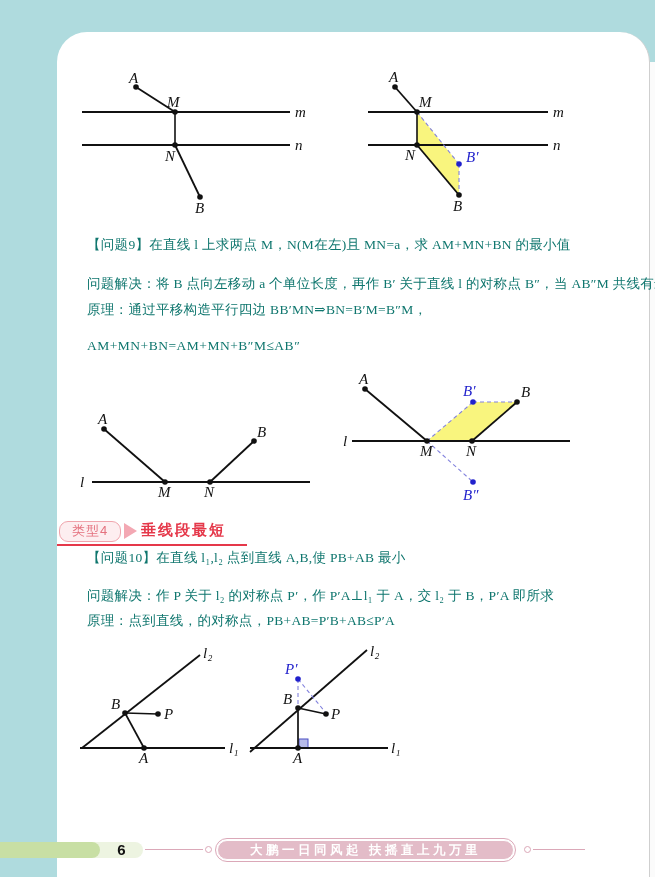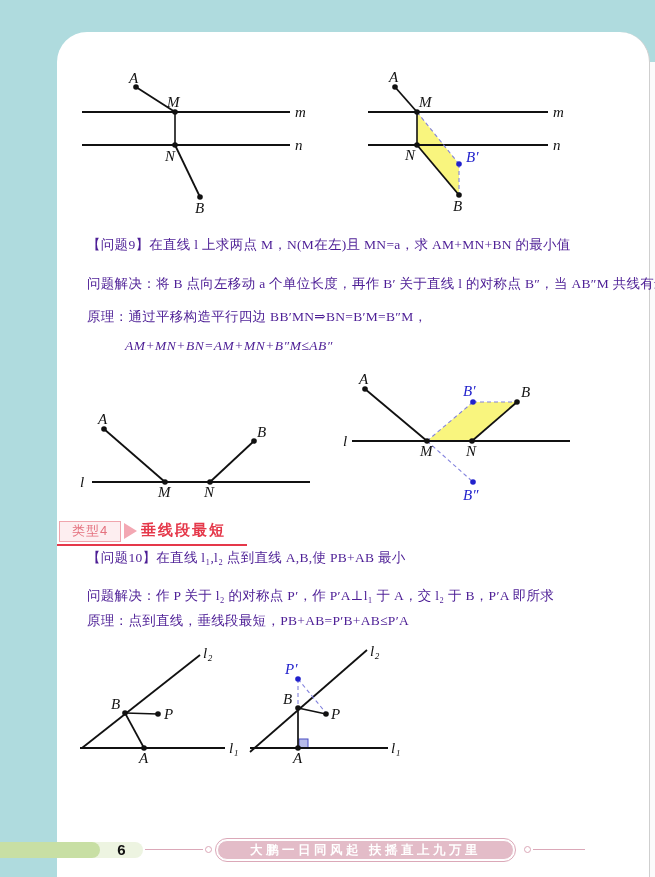--- a/index.html
+++ b/index.html
@@ -1,27 +1,27 @@
 <!DOCTYPE html>
 <html><head>
 <meta charset="utf-8">
 <style>
   html,body{margin:0;padding:0;}
   #canvas{position:relative;width:655px;height:877px;background:#afdbde;overflow:hidden;
           font-family:"Liberation Serif","DejaVu Serif",serif;}
   #card{position:absolute;left:57px;top:32px;width:592px;height:845px;background:#ffffff;
         border-radius:30px 30px 0 0;border-right:1px solid #cfcfcf;}
   #right-strip{position:absolute;left:650px;top:62px;width:5px;height:815px;background:#fbfbfb;}
-  .tx{position:absolute;left:87px;white-space:nowrap;font-size:13.5px;color:#4c1d95;letter-spacing:.3px;}
-  .math-line{font-style:italic;letter-spacing:.5px;margin-left:38px;}
+  .tx{position:absolute;left:87px;white-space:nowrap;font-size:13.5px;color:#0f766e;letter-spacing:.3px;}
+  .math-line{letter-spacing:.5px;}
   .fig{position:absolute;}
   .lbl{font-family:"Liberation Serif","DejaVu Serif",serif;font-style:italic;font-size:15px;fill:#111;}
   .lblb{fill:#2121cc;}
   .type-badge-rect{position:absolute;left:59px;top:521px;width:62px;height:21px;background:#fdeef0;
-        border:1.5px solid #f0a5ad;border-radius:0;box-sizing:border-box;
+        border:1.5px solid #f0a5ad;border-radius:9px;box-sizing:border-box;
         color:#e4717e;font-size:13px;text-align:center;line-height:18px;
         font-family:"Liberation Sans",sans-serif;letter-spacing:1px;}
   .type-badge-arrow{position:absolute;left:124px;top:523px;width:0;height:0;
         border-top:8px solid transparent;border-bottom:8px solid transparent;border-left:13px solid #f3a8b3;}
   .type-title{position:absolute;left:141px;top:521px;color:#e5384a;font-weight:bold;font-size:15px;
         letter-spacing:2px;font-family:"Liberation Sans",sans-serif;white-space:nowrap;text-align:right;}
   .type-underline{position:absolute;left:57px;top:544px;width:190px;height:2px;background:#e5384a;}
   .pill-light{position:absolute;left:0;top:842px;width:143px;height:16px;background:#edf4e1;border-radius:0 9px 9px 0;}
   .pill-dark{position:absolute;left:0;top:842px;width:100px;height:16px;background:#c8dfa4;border-radius:0 9px 9px 0;}
   .page-num{position:absolute;left:100px;top:841px;width:43px;text-align:center;font-weight:bold;
@@ -77,21 +77,21 @@
     <text class="lbl" x="419" y="107">M</text>
     <text class="lbl" x="405" y="160">N</text>
     <text class="lbl" x="453" y="211">B</text>
     <text class="lbl lblb" x="466" y="162">B′</text>
     <text class="lbl" x="553" y="117">m</text>
     <text class="lbl" x="553" y="150">n</text>
   </svg>
 
   <div class="tx" style="top:236px">【问题9】在直线 l 上求两点 M，N(M在左)且 MN=a，求 AM+MN+BN 的最小值</div>
   <div class="tx" style="top:275px">问题解决：将 B 点向左移动 a 个单位长度，再作 B′ 关于直线 l 的对称点 B″，当 AB″M 共线有最小值</div>
-  <div class="tx" style="top:308px">原理：通过平移构造平行四边 BB′MN⇒BN=B′M=B″M，</div>
+  <div class="tx" style="top:301px">原理：通过平移构造平行四边 BB′MN⇒BN=B′M=B″M，</div>
   <div class="tx math-line" style="top:338px">AM+MN+BN=AM+MN+B″M≤AB″</div>
 
   <svg class="fig" style="left:75px;top:405px" width="250" height="105" viewBox="75 405 250 105">
     <line x1="92" y1="482" x2="310" y2="482" stroke="#111" stroke-width="1.8"></line>
     <line x1="104" y1="429" x2="165" y2="482" stroke="#111" stroke-width="1.8"></line>
     <line x1="210" y1="482" x2="254" y2="441" stroke="#111" stroke-width="1.8"></line>
     <circle cx="104" cy="429" r="2.8" fill="#111"></circle>
     <circle cx="165" cy="482" r="2.8" fill="#111"></circle>
     <circle cx="210" cy="482" r="2.8" fill="#111"></circle>
     <circle cx="254" cy="441" r="2.8" fill="#111"></circle>
@@ -125,21 +125,21 @@
     <text class="lbl" x="343" y="446">l</text>
   </svg>
 
   <div class="type-badge-rect">类型4</div>
   <div class="type-badge-arrow"></div>
   <div class="type-title">垂线段最短</div>
   <div class="type-underline"></div>
 
   <div class="tx" style="top:549px">【问题10】在直线 l₁,l₂ 点到直线 A,B,使 PB+AB 最小</div>
   <div class="tx" style="top:587px">问题解决：作 P 关于 l₂ 的对称点 P′，作 P′A⊥l₁ 于 A，交 l₂ 于 B，P′A 即所求</div>
-  <div class="tx" style="top:612px">原理：点到直线，垂线段最短，PB+AB=P′B+AB≤P′A</div>
+  <div class="tx" style="top:612px">原理：点到直线，的对称点，PB+AB=P′B+AB≤P′A</div>
 
   <svg class="fig" style="left:55px;top:645px" width="195" height="125" viewBox="55 645 195 125">
     <line x1="82" y1="748" x2="200" y2="655" stroke="#111" stroke-width="1.8"></line>
     <line x1="80" y1="748" x2="225" y2="748" stroke="#111" stroke-width="1.8"></line>
     <line x1="125" y1="713" x2="158" y2="714" stroke="#111" stroke-width="1.7"></line>
     <line x1="125" y1="713" x2="144" y2="748" stroke="#111" stroke-width="1.7"></line>
     <circle cx="125" cy="713" r="2.8" fill="#111"></circle>
     <circle cx="158" cy="714" r="2.8" fill="#111"></circle>
     <circle cx="144" cy="748" r="2.8" fill="#111"></circle>
     <text class="lbl" x="111" y="709">B</text>

